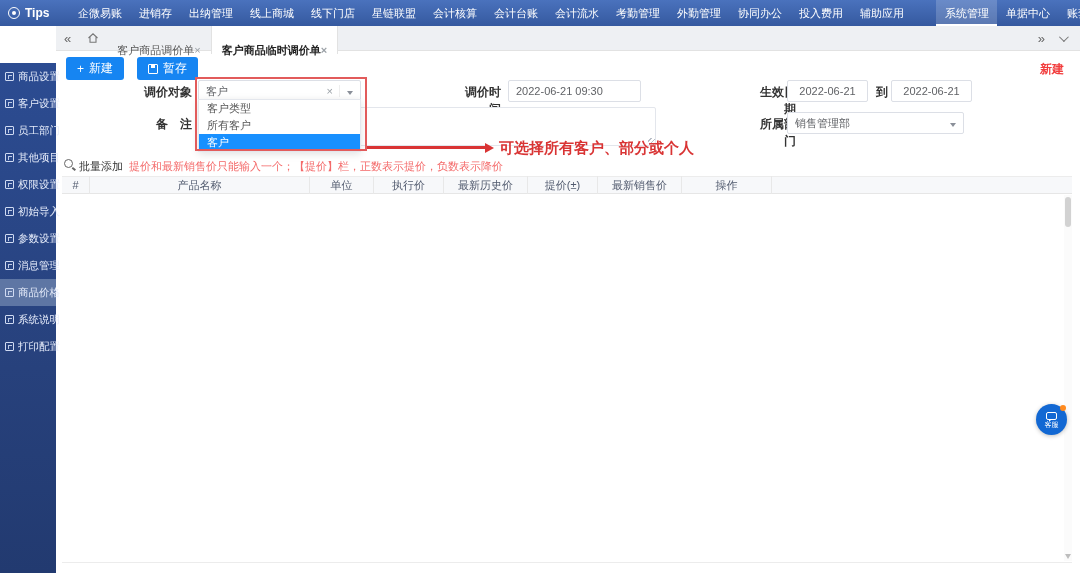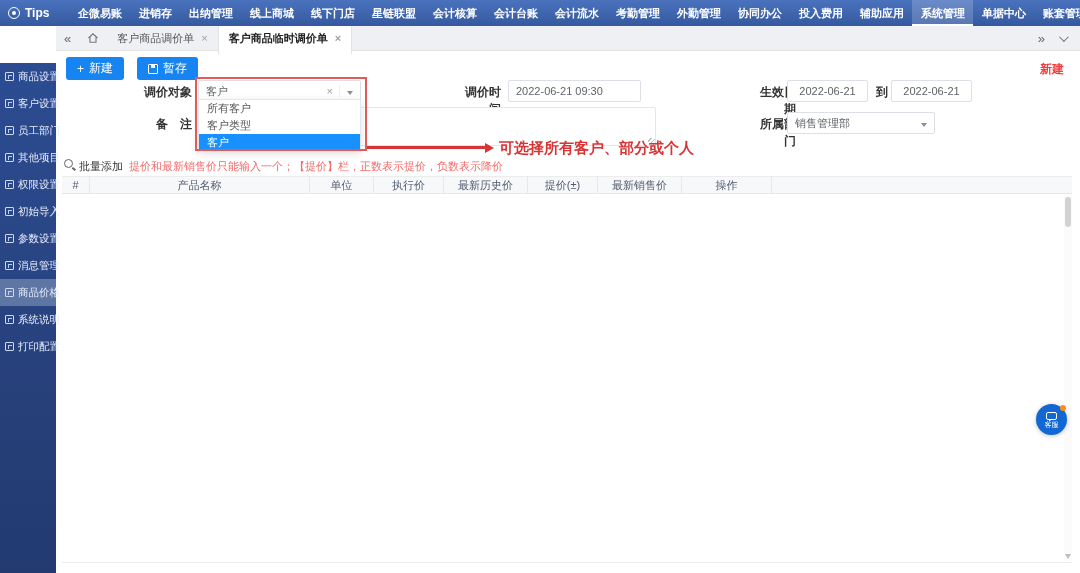--- a/index.html
+++ b/index.html
@@ -8,39 +8,39 @@
   
   .topbar { position:absolute; left:0; top:0; width:1080px; height:26px;
     background:linear-gradient(180deg,#4a72bd 0%,#35599f 100%);
     display:flex; align-items:center; color:#fff; font-size:11px; z-index:40; }
   .logo-wrap { display:flex; align-items:center; gap:5px; padding:0 10px 0 8px; font-weight:bold; font-size:12px; }
   .logo-circle { width:12px; height:12px; border:1.5px solid #fff; border-radius:50%; position:relative; }
   .logo-circle::after { content:""; position:absolute; left:2.5px; top:2.5px; width:4px; height:4px; background:#fff; border-radius:50%; }
   .hamburger { width:12px; height:9px; margin:0 8px 0 2px;
     background:repeating-linear-gradient(180deg,#fff 0 1.5px,transparent 1.5px 3.8px); cursor:pointer; }
   .tmenu { display:flex; align-items:center; height:26px; }
-  .tm { padding:0 8.5px; height:26px; line-height:26px; font-weight:bold; white-space:nowrap; cursor:pointer; }
-  .tm.active { background:rgba(255,255,255,.18); box-shadow:inset 0 -2px 0 #ffffff; }
+  .tm { padding:0 8.5px; height:26px; line-height:26px; font-weight:normal; white-space:nowrap; cursor:pointer; }
+  .tm.active { background:rgba(255,255,255,.18); box-shadow:inset 0 -2px 0 #ffffff;margin-left:24px; }
 
   
   .sidebar { position:absolute; left:0; top:26px; width:56px; bottom:0;
     background:linear-gradient(180deg,#2c4c92 0%,#27417c 60%,#223a70 100%); z-index:30;margin-top:37px; }
   .s-item { height:27px; display:flex; align-items:center; gap:4px; padding-left:5px;
     color:#e7edfb; font-size:10.5px; cursor:pointer; white-space:nowrap; }
   .s-item.active { background:#5e76a4; }
   .s-icon { width:9px; height:9px; border:1px solid #cfdaf2; border-radius:1px; position:relative; flex:none; }
   .s-icon::after { content:""; position:absolute; left:1.5px; top:1.5px; right:1.5px; bottom:1.5px;
     background:linear-gradient(90deg,#cfdaf2 0 1px,transparent 1px 2.5px) , linear-gradient(180deg,#cfdaf2 0 1px,transparent 1px 2.5px); opacity:.9; }
 
   
   .tabbar { position:absolute; left:56px; top:26px; right:0; height:25px; background:#eef0f3;
     border-bottom:1px solid #e2e2e2; display:flex; align-items:center; font-size:11px; color:#555; z-index:20; }
   .tb-ic { padding:0 8px; color:#666; font-size:13px; cursor:pointer; }
   .home-ic { width:12px; height:12px; margin:0 8px; cursor:pointer; }
-  .tab { height:25px; line-height:25px; padding:16px 10px; display:flex; align-items:center; gap:7px; cursor:pointer; color:#555; }
+  .tab { height:25px; line-height:25px; padding:16px 10px; display:flex; cursor:pointer; color:#555; }
   .tab .x { color:#9aa0a6; font-size:11px; }
   .tab.active { background:#fff; border-left:1px solid #e2e2e2; border-right:1px solid #e2e2e2; color:#222; font-weight:bold; }
   .tab-right { margin-left:auto; display:flex; align-items:center; gap:14px; padding-right:14px; color:#666; }
   .chev-down { width:7px; height:7px; border-right:1.5px solid #777; border-bottom:1.5px solid #777;
     transform:rotate(45deg) translateY(-2px); display:inline-block; cursor:pointer; }
 
   
   .main { position:absolute; left:56px; top:52px; right:0; bottom:0; background:#fff; font-size:12px; }
 
   .btn { position:absolute; top:5px; height:23px; background:#1685f2; color:#fff; border:none; border-radius:3px;
@@ -230,28 +230,28 @@
   <span class="flabel" style="left:694px; top:32px; width:46px; text-align:right;">生效日期</span>
   <input class="finput" style="left: 731px; top: 28px; width: 81px; text-align: center;" value="2022-06-21">
   <span class="flabel" style="left:820px; top:32px;">到</span>
   <input class="finput" style="left: 835px; top: 28px; width: 81px; text-align: center;" value="2022-06-21">
 
   <span class="flabel" style="left:60px; top:64px; width:76px; text-align:right;">备　注</span>
   <textarea class="remark-box" style="left: 142px; top: 55px; width: 458px; height: 39px;"></textarea>
   <span class="grip" style="left:592px; top:86px;"></span>
 
   <span class="flabel" style="left:694px; top:64px; width:46px; text-align:right;">所属部门</span>
-  <div class="fselect" style="left:731px; top:60px; width:148px;">
+  <div class="fselect" style="left:731px; top:60px; width:177px;">
     <span>销售管理部</span>
     <span class="sel-caret" style="margin-left:auto;"><span class="sel-caret-shape"></span></span>
   </div>
 
   <div class="dropdown" style="left:142px; top:47px; width:163px;">
+    <div class="opt">客户类型</div>
     <div class="opt">所有客户</div>
-    <div class="opt">客户类型</div>
     <div class="opt selected">客户</div>
   </div>
 
   <div class="red-box" style="left:139px; top:25px; width:172px; height:74px;"></div>
   <div class="arrow-line" style="left:311px; top:94px; width:118px;"></div>
   <div class="arrow-head" style="left:429px; top:90.5px;"></div>
   <span class="annot-text" style="left:443px; top:87px;">可选择所有客户、部分或个人</span>
 
   <div class="batch-row">
     <span class="mag"></span>

